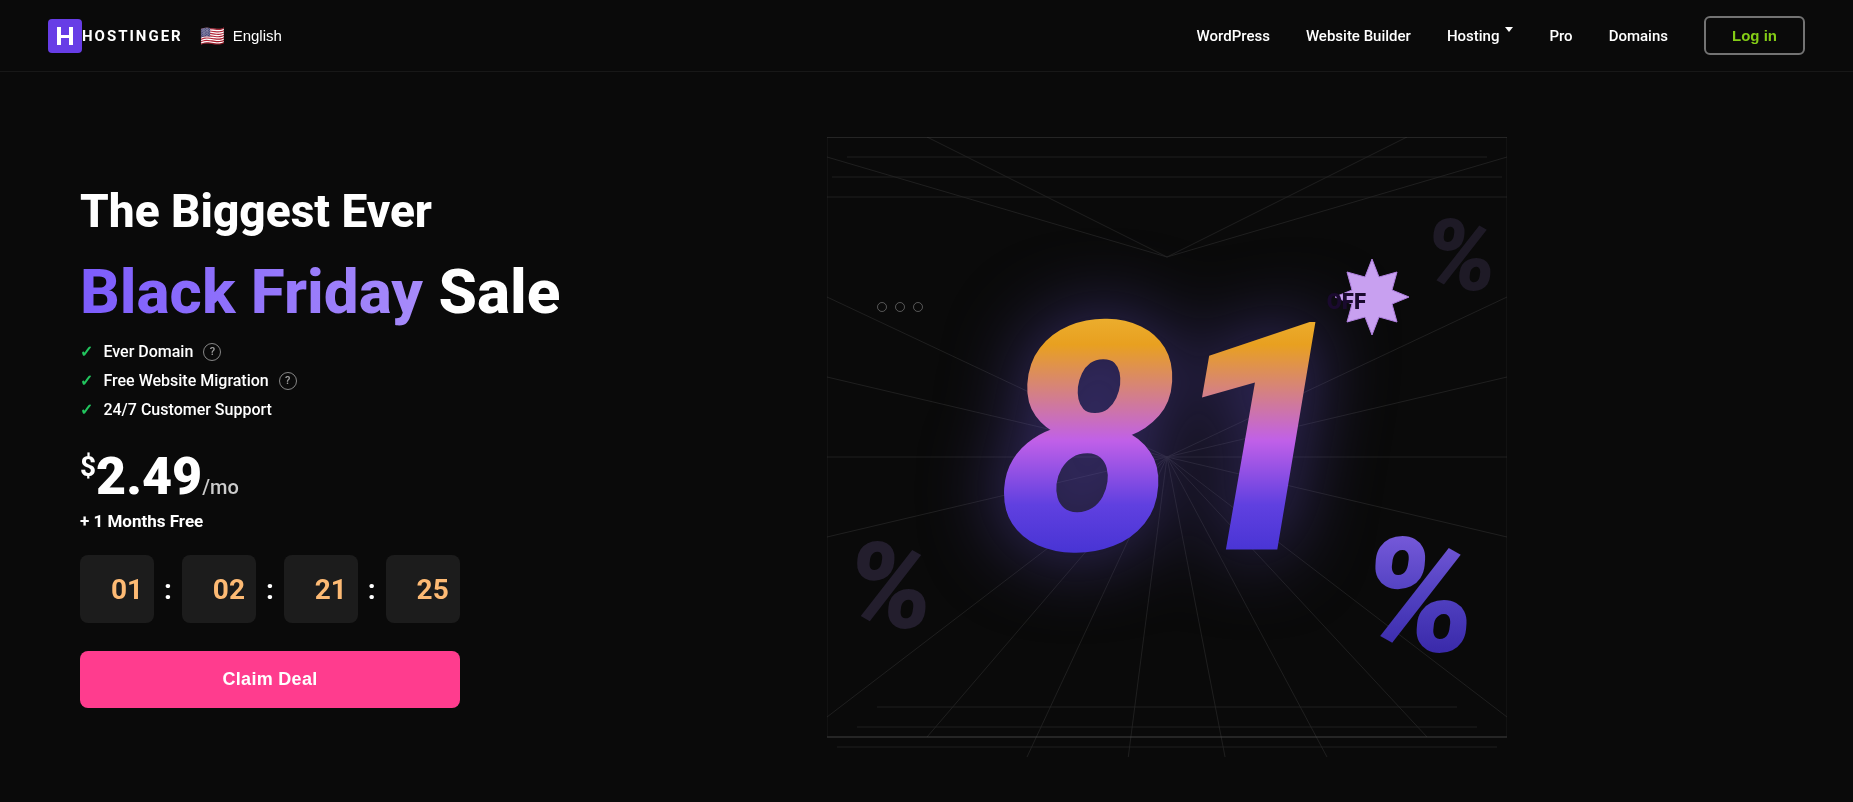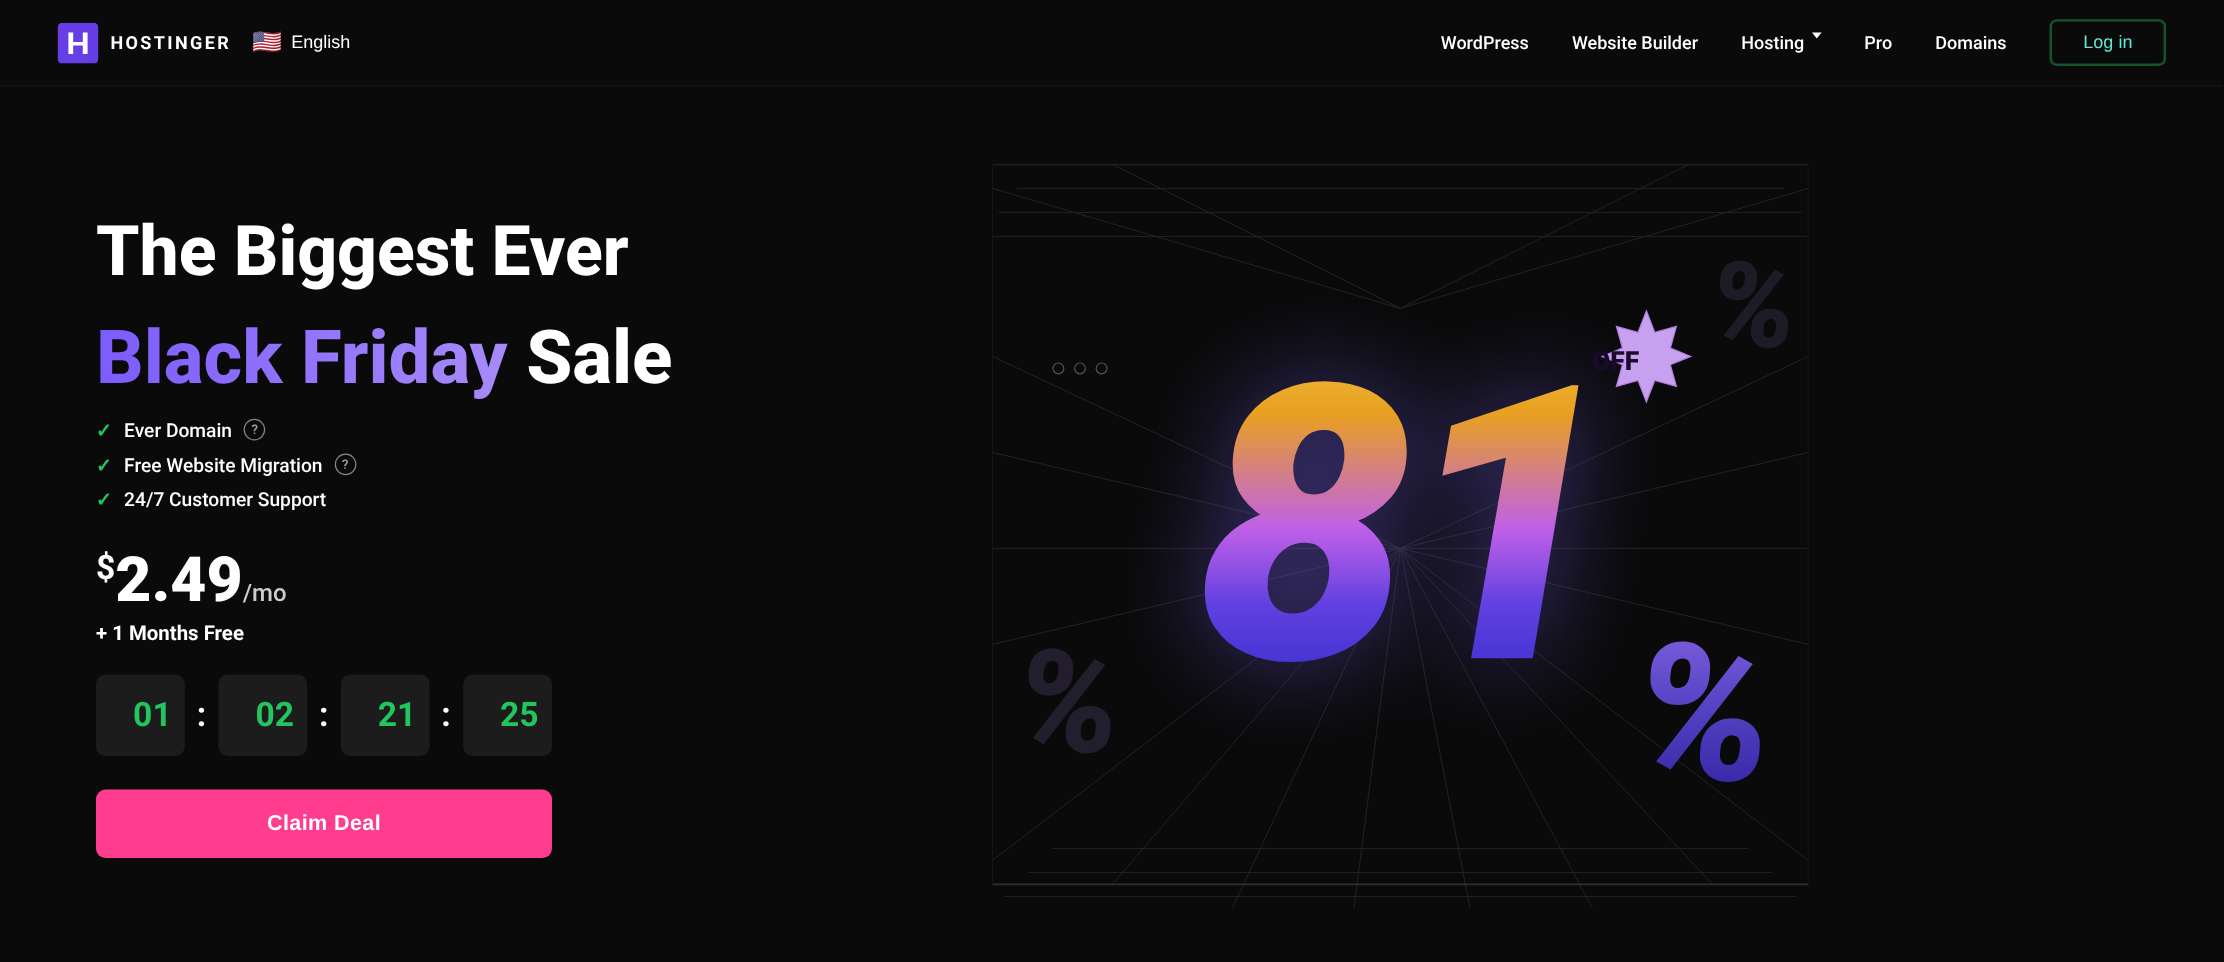--- a/index.html
+++ b/index.html
@@ -22,21 +22,20 @@
       border-bottom: 1px solid rgba(255,255,255,0.06);
     }
     .nav-left {
       display: flex;
       align-items: center;
       gap: 18px;
     }
     .logo-wrap {
       display: flex;
       align-items: center;
-      gap: 10px;
     }
     .logo-icon {
       width: 34px;
       height: 34px;
     }
     .logo-text {
       font-size: 15px;
       font-weight: 700;
       letter-spacing: 2px;
       color: #fff;
@@ -74,24 +73,24 @@
       width: 0;
       height: 0;
       border-left: 4px solid transparent;
       border-right: 4px solid transparent;
       border-top: 5px solid #fff;
       margin-left: 2px;
       vertical-align: middle;
     }
     .login-btn {
       background: transparent;
-      border: 2px solid #14532d;
-      color: #5eead4;
+      border: 2px solid #737373;
+      color: #84cc16;
       font-size: 15px;
-      font-weight: 400;
+      font-weight: 700;
       padding: 9px 26px;
       border-radius: 6px;
       cursor: pointer;
     }
 
     
     .hero {
       display: flex;
       align-items: center;
       justify-content: space-between;
@@ -100,21 +99,21 @@
       position: relative;
       overflow: hidden;
     }
 
     
     .hero-left {
       max-width: 560px;
       z-index: 2;
     }
     .hero-title {
-      font-size: 58px;
+      font-size: 46px;
       font-weight: 800;
       line-height: 1.1;
       margin-bottom: 22px;
     }
     .hero-title-line2 {
       font-size: 62px;
       font-weight: 800;
       line-height: 1.1;
       margin-bottom: 16px;
     }
@@ -201,21 +200,21 @@
     .countdown-block {
       background: #1c1c1c;
       border-radius: 8px;
       width: 74px;
       height: 68px;
       display: flex;
       align-items: center;
       justify-content: center;
       font-size: 28px;
       font-weight: 700;
-      color: #22c55e;
+      color: #fdba74;
       padding-left: 20px;
     }
     .countdown-sep {
       font-size: 28px;
       font-weight: 700;
       color: #fff;
       margin: 0 2px;
     }
 
     

